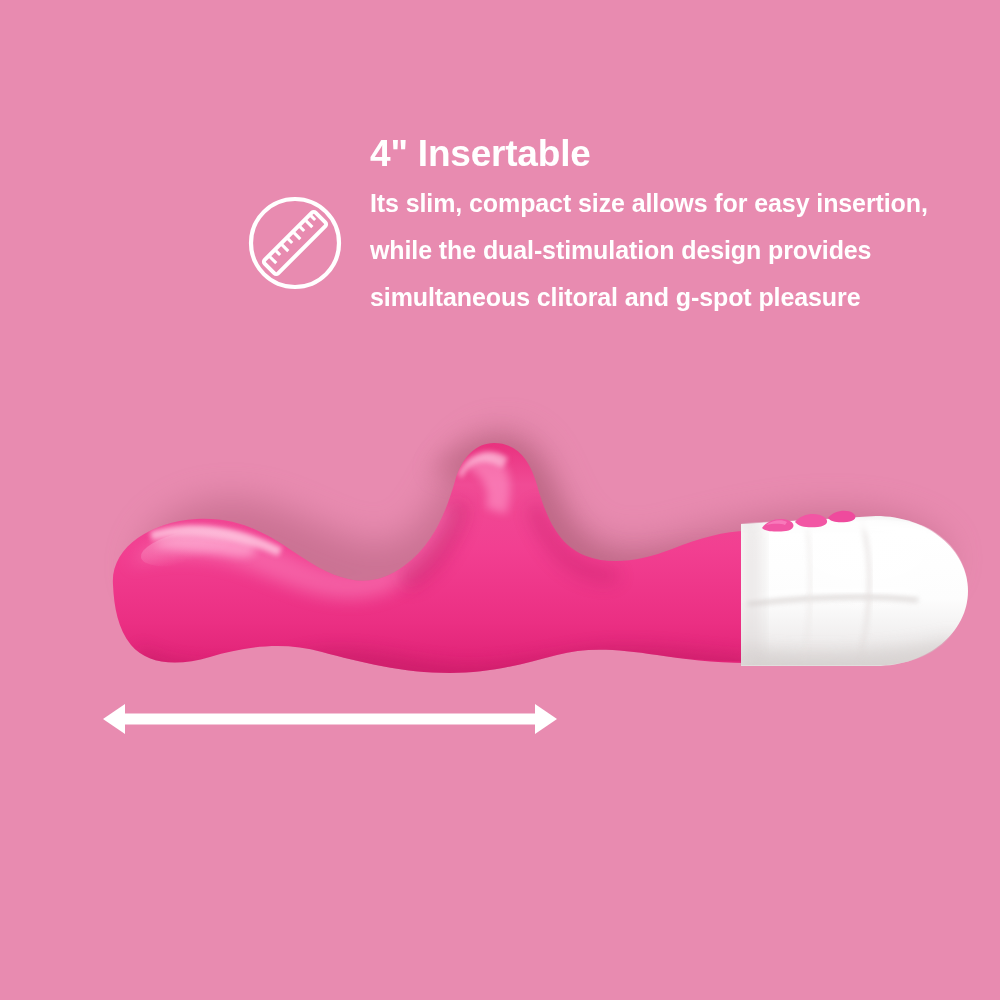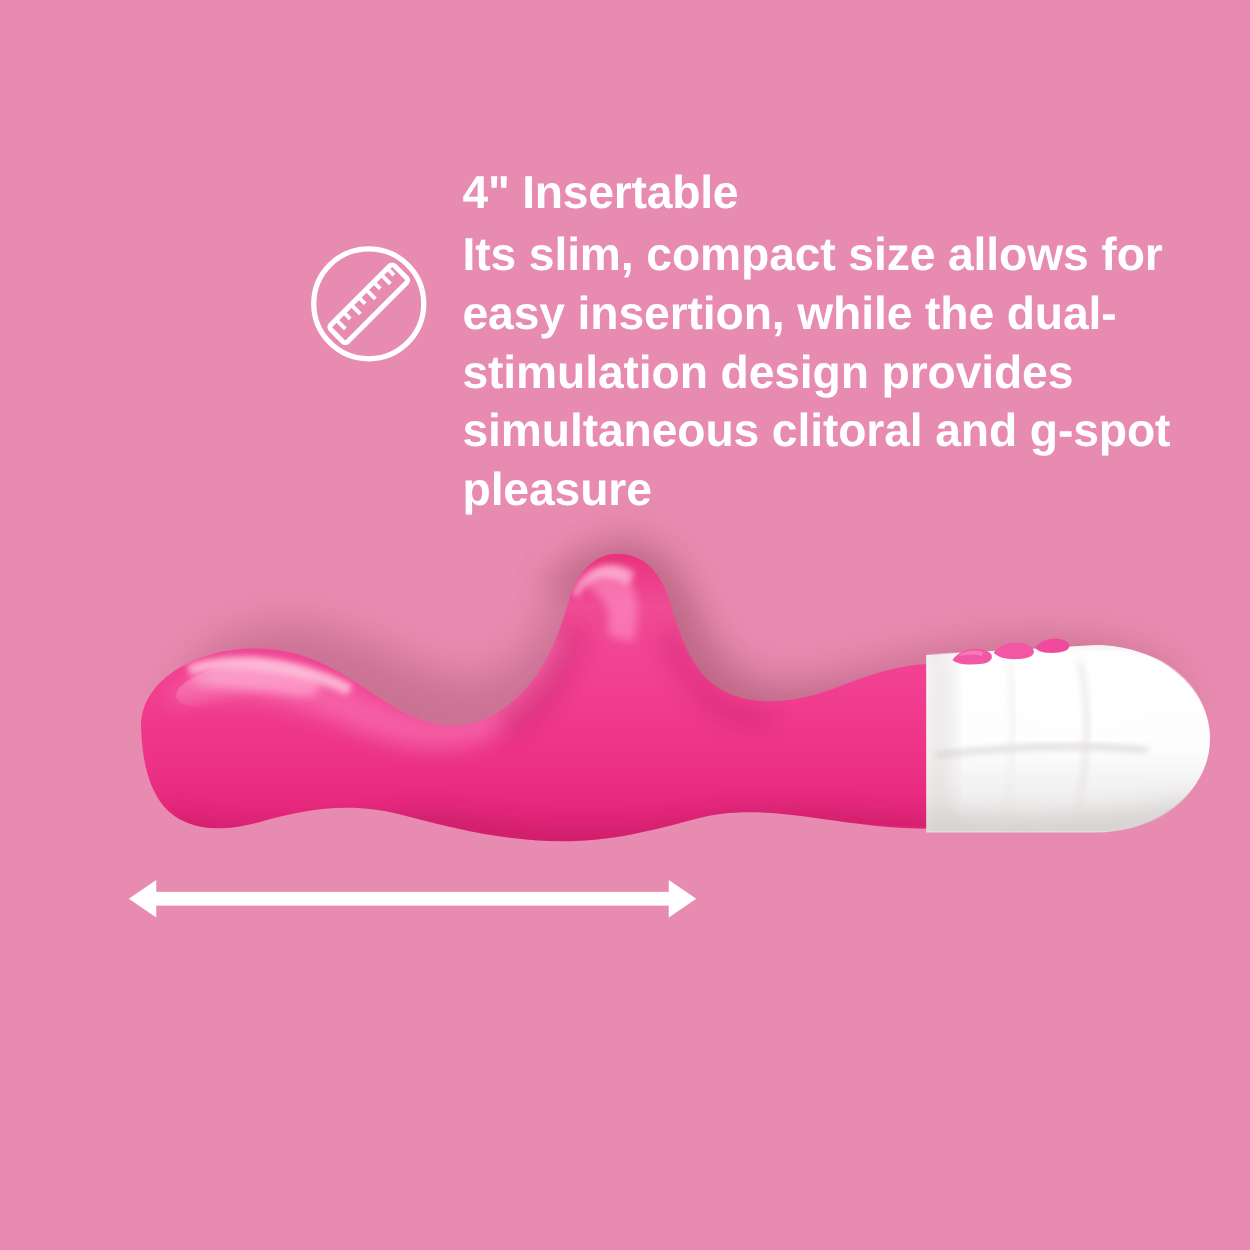--- a/index.html
+++ b/index.html
@@ -27,21 +27,21 @@
   #feature-title {
     font-size: 37px;
     font-weight: 700;
     color: #ffffff;
     line-height: 46px;
     letter-spacing: -0.2px;
     margin: 0 0 3px 0;
     white-space: nowrap;
   }
   #feature-desc {
-    font-size: 37px;
+    font-size: 25px;
     font-weight: 700;
     color: #ffffff;
     line-height: 47px;
     letter-spacing: -0.1px;
     margin: 0;
   }
 
   
   #feature-icon {
     position: absolute;

